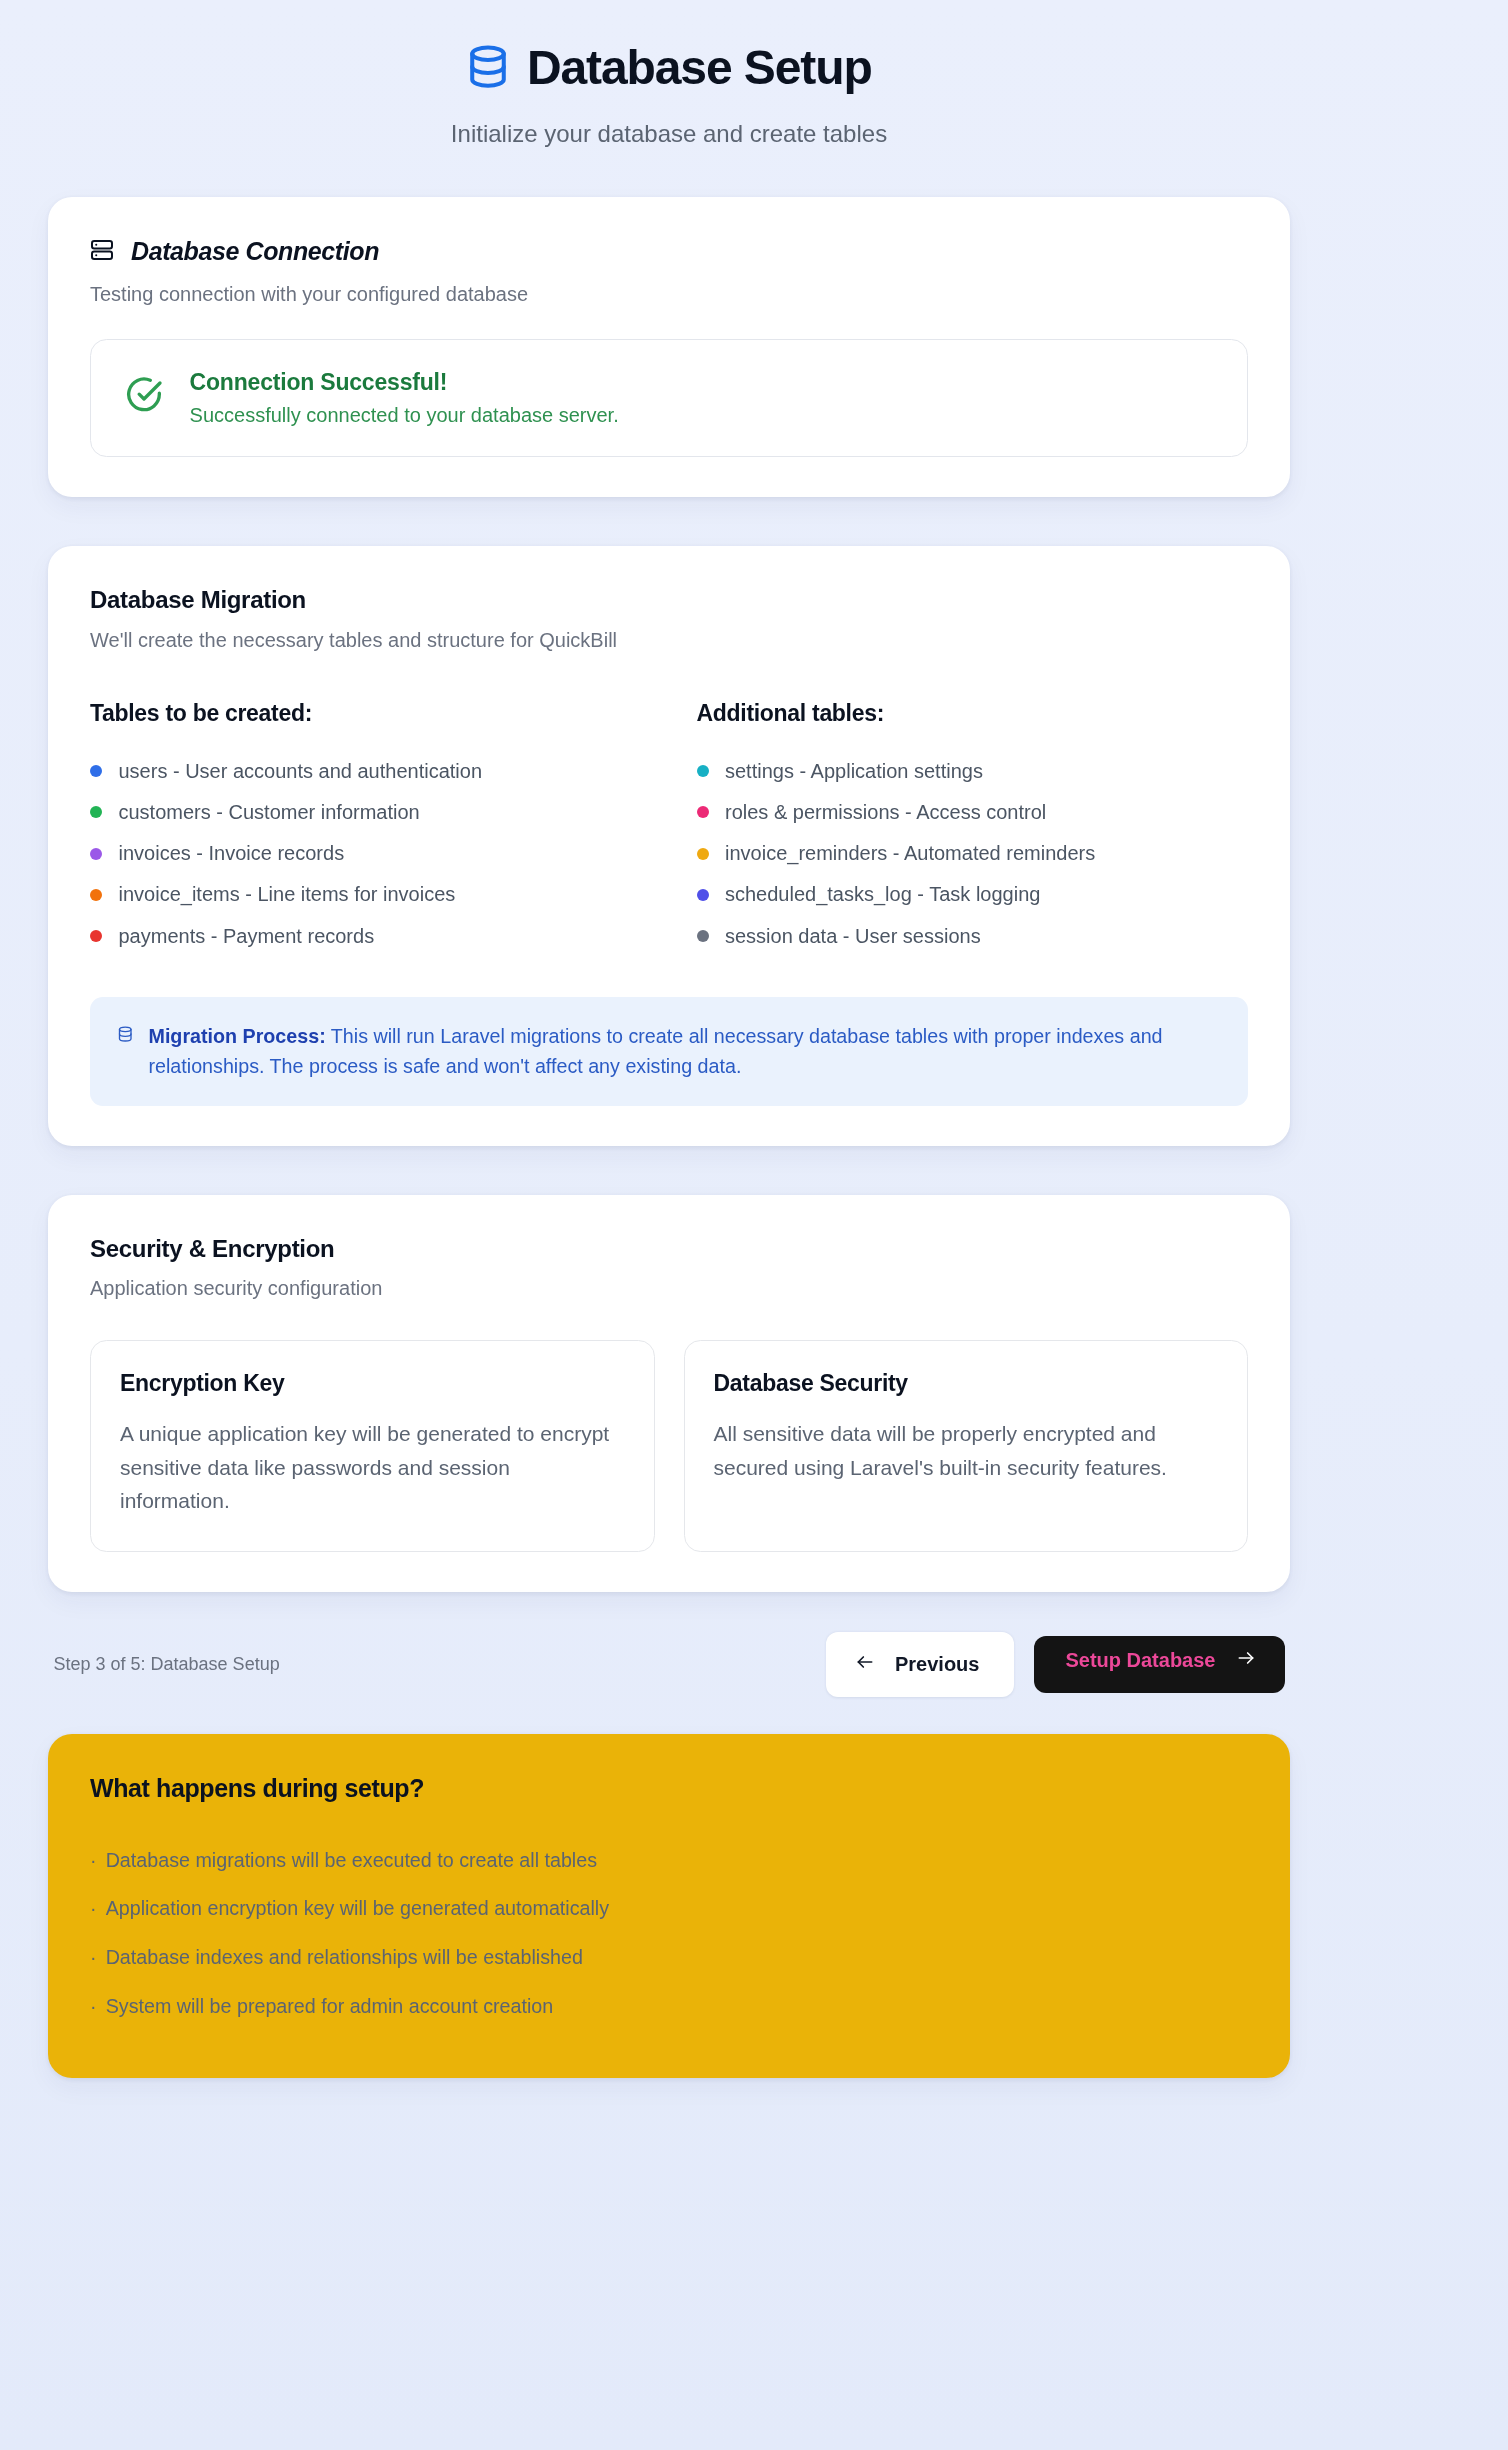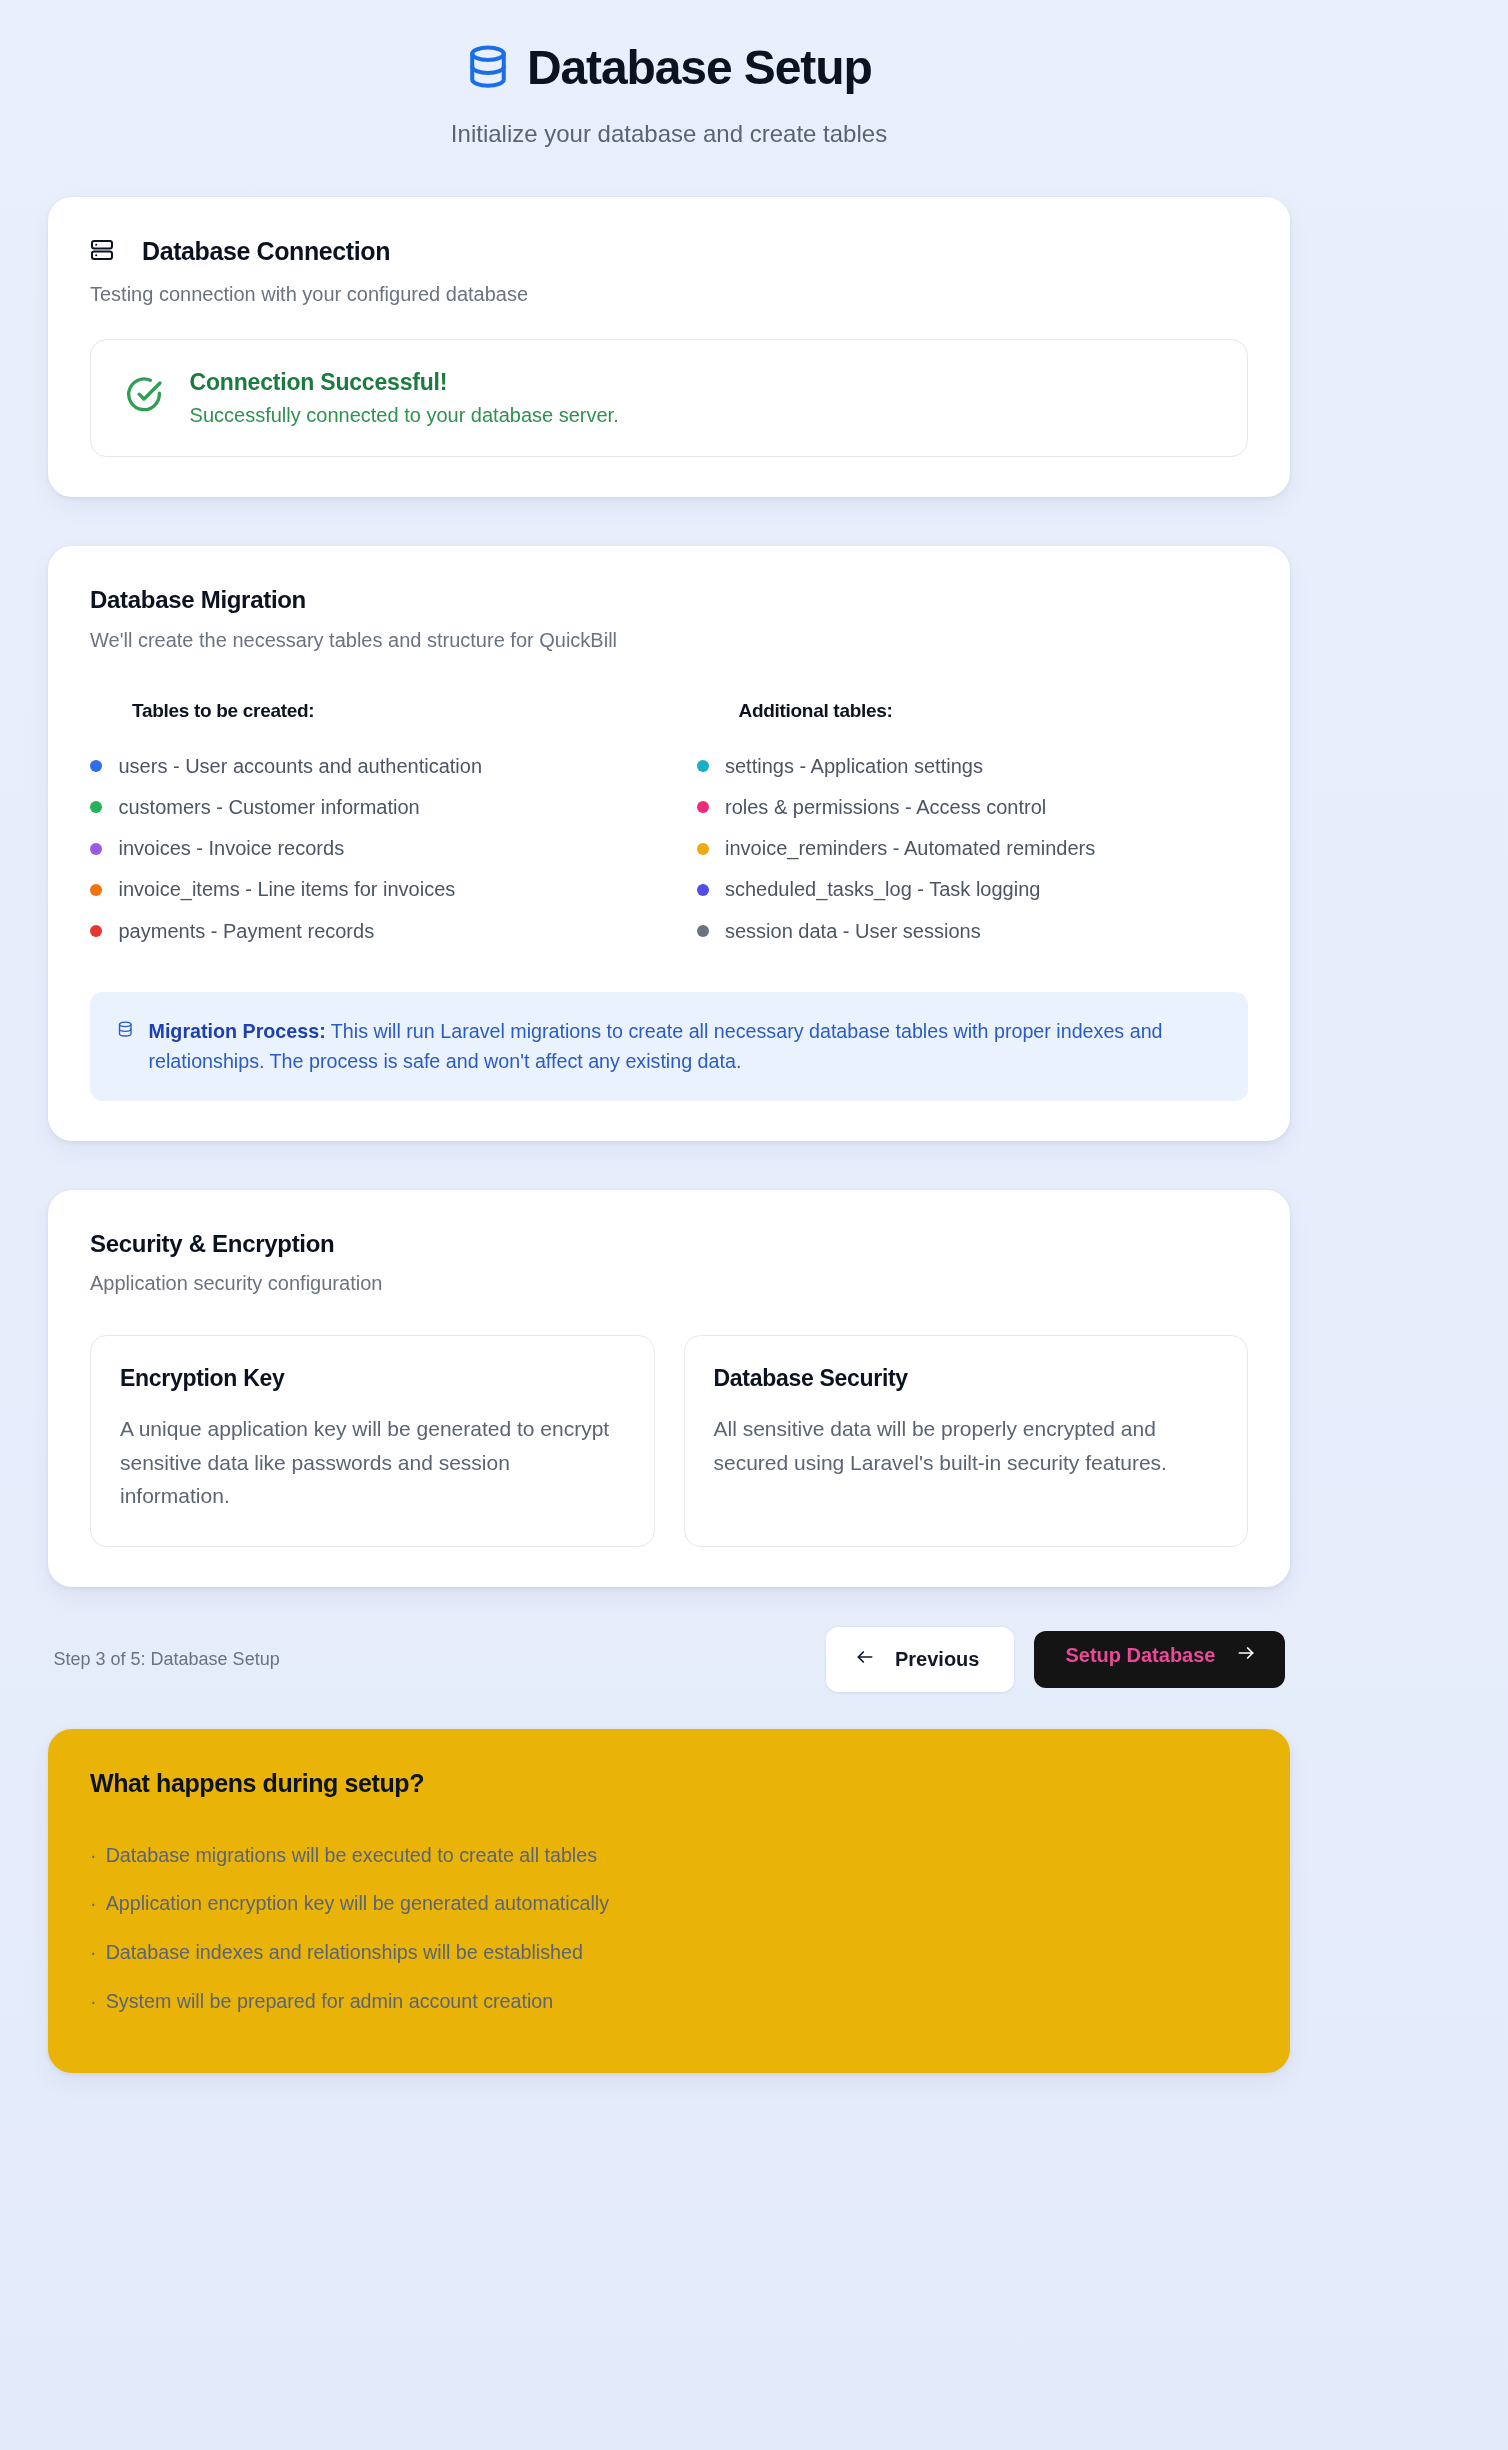--- a/index.html
+++ b/index.html
@@ -51,21 +51,22 @@
     border-radius: 24px;
     box-shadow: 0 1.8px 4.6px rgba(30, 45, 90, 0.07), 0 9.1px 24px rgba(30, 45, 90, 0.05);
     padding: 40px 42px;
   }
 
   .gap-lg { height: 49px; }
 
   .card-head-row {
     display: flex;
     align-items: center;
-    gap: 28px;
+    gap: 17px;
+    font-style: italic;
   }
   .card-title {
     font-size: 25px;
     font-weight: 700;
     letter-spacing: -0.4px;
     color: #0b1220;
   }
   .card-sub {
     margin-top: 16.5px;
     font-size: 20px;
@@ -107,26 +108,25 @@
     font-size: 20px;
     color: #6b7280;
   }
   .cols {
     display: grid;
     grid-template-columns: 1fr 1fr;
     column-gap: 55px;
     margin-top: 48px;
   }
   .col-head {
-    font-size: 19px;
+    font-size: 23px;
     font-weight: 700;
     color: #0b1220;
     letter-spacing: -0.3px;
     margin-bottom: 24px;
-    margin-left: 42px;
   }
   .tbl-item {
     display: flex;
     align-items: center;
     gap: 16.5px;
     padding: 9.1px 0;
   }
   .dot {
     width: 12px; height: 12px;
     border-radius: 50%;

